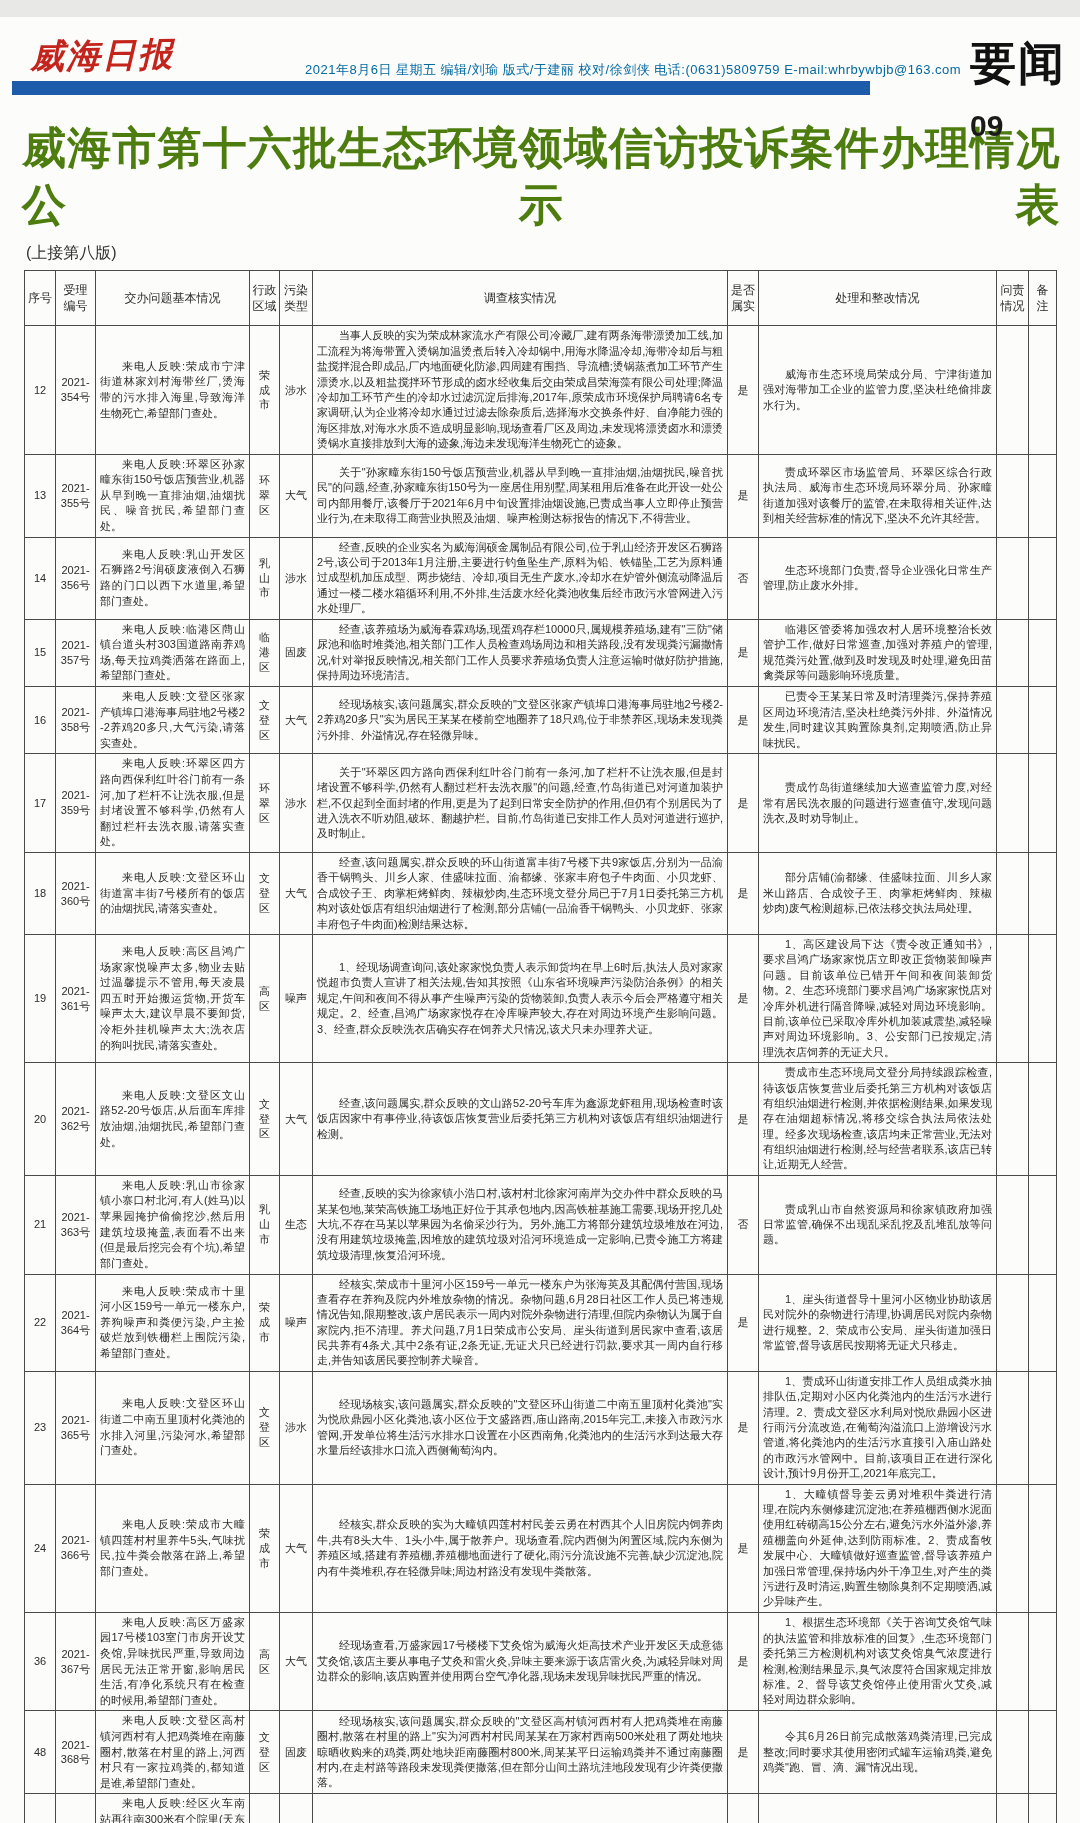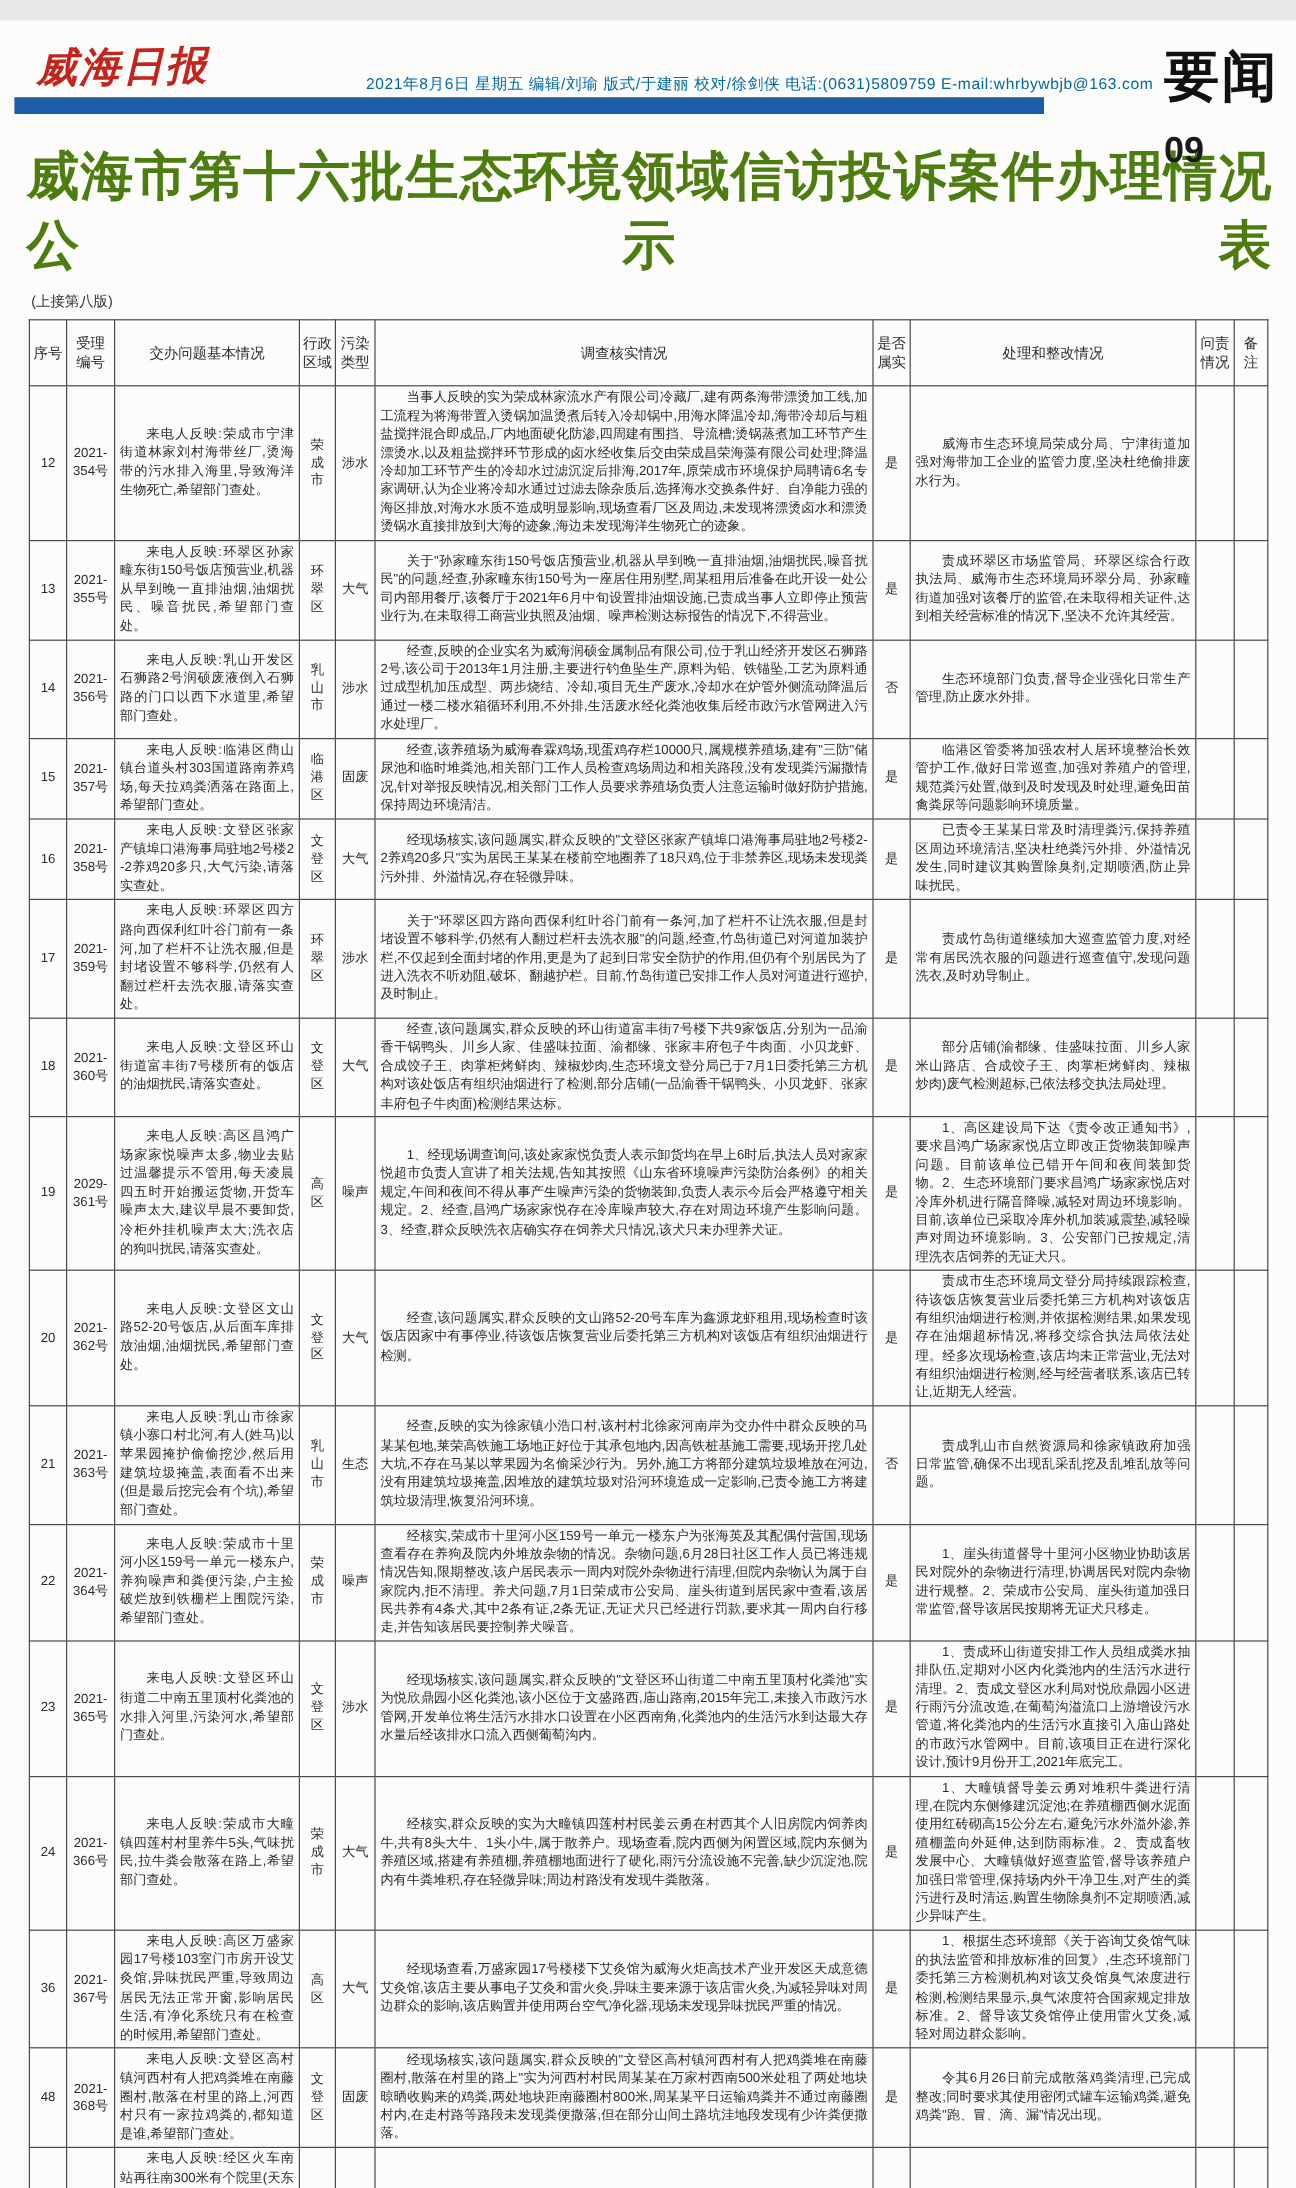--- a/index.html
+++ b/index.html
@@ -10,21 +10,21 @@
   .logo{position:absolute;left:30px;top:16px;font-family:"DejaVu Serif","Liberation Serif",serif;
         font-size:34px;font-weight:bold;font-style:italic;color:#c3241c;transform:rotate(-1deg);letter-spacing:2px;}
   .info-line{position:absolute;left:305px;top:44px;font-size:13px;color:#0369a1;letter-spacing:0.5px;white-space:nowrap;}
   .blue-bar{position:absolute;left:12px;top:64px;width:858px;height:14px;background:#1c5cab;}
   .section-wrap{position:absolute;right:14px;top:16px;display:flex;align-items:baseline;gap:14px;flex-direction:column;}
   .section-title{font-size:46px;font-weight:bold;color:#111;letter-spacing:2px;}
   .page-number{font-size:30px;font-weight:bold;color:#1a1a1a;}
   
   .headline{margin:14px 20px 0 22px;font-size:44px;font-weight:900;color:#4d7c0f;
             letter-spacing:0.5px;text-align:justify;text-align-last:justify;line-height:1.3;}
-  .continued-from{margin:10px 0 6px 26px;font-size:12px;color:#333;}
+  .continued-from{margin:10px 0 6px 26px;font-size:16px;color:#333;}
   
   table.case-table{border-collapse:collapse;margin-left:24px;width:1032px;table-layout:fixed;
                    font-size:11px;color:#2b2b2b;}
   .case-table th,.case-table td{border:1px solid #4a4a4a;padding:2px 4px;vertical-align:middle;
                    word-break:break-all;overflow-wrap:anywhere;}
   .case-table thead th{font-weight:normal;font-size:12px;height:50px;text-align:center;line-height:1.4;padding:2px 2px;}
   .td-center{text-align:center;line-height:1.35;}
   .td-issue{text-align:justify;line-height:1.42;text-indent:2em;padding:4px 6px;}
   .td-body{text-align:justify;line-height:1.4;text-indent:2em;padding:4px 7px;}
 </style>
@@ -154,21 +154,21 @@
           <td class="td-center">文登区</td>
           <td class="td-center">大气</td>
           <td class="td-body">经查,该问题属实,群众反映的环山街道富丰街7号楼下共9家饭店,分别为一品渝香干锅鸭头、川乡人家、佳盛味拉面、渝都缘、张家丰府包子牛肉面、小贝龙虾、合成饺子王、肉掌柜烤鲜肉、辣椒炒肉,生态环境文登分局已于7月1日委托第三方机构对该处饭店有组织油烟进行了检测,部分店铺(一品渝香干锅鸭头、小贝龙虾、张家丰府包子牛肉面)检测结果达标。</td>
           <td class="td-center">是</td>
           <td class="td-body">部分店铺(渝都缘、佳盛味拉面、川乡人家米山路店、合成饺子王、肉掌柜烤鲜肉、辣椒炒肉)废气检测超标,已依法移交执法局处理。</td>
           <td class="td-center"></td>
           <td class="td-center"></td>
         </tr>
         <tr>
           <td class="td-center">19</td>
-          <td class="td-center">2029-361号</td>
+          <td class="td-center">2021-361号</td>
           <td class="td-issue">来电人反映:高区昌鸿广场家家悦噪声太多,物业去贴过温馨提示不管用,每天凌晨四五时开始搬运货物,开货车噪声太大,建议早晨不要卸货,冷柜外挂机噪声太大;洗衣店的狗叫扰民,请落实查处。</td>
           <td class="td-center">高区</td>
           <td class="td-center">噪声</td>
           <td class="td-body">1、经现场调查询问,该处家家悦负责人表示卸货均在早上6时后,执法人员对家家悦超市负责人宣讲了相关法规,告知其按照《山东省环境噪声污染防治条例》的相关规定,午间和夜间不得从事产生噪声污染的货物装卸,负责人表示今后会严格遵守相关规定。2、经查,昌鸿广场家家悦存在冷库噪声较大,存在对周边环境产生影响问题。3、经查,群众反映洗衣店确实存在饲养犬只情况,该犬只未办理养犬证。</td>
           <td class="td-center">是</td>
           <td class="td-body">1、高区建设局下达《责令改正通知书》,要求昌鸿广场家家悦店立即改正货物装卸噪声问题。目前该单位已错开午间和夜间装卸货物。2、生态环境部门要求昌鸿广场家家悦店对冷库外机进行隔音降噪,减轻对周边环境影响。目前,该单位已采取冷库外机加装减震垫,减轻噪声对周边环境影响。3、公安部门已按规定,清理洗衣店饲养的无证犬只。</td>
           <td class="td-center"></td>
           <td class="td-center"></td>
         </tr>
         <tr>

